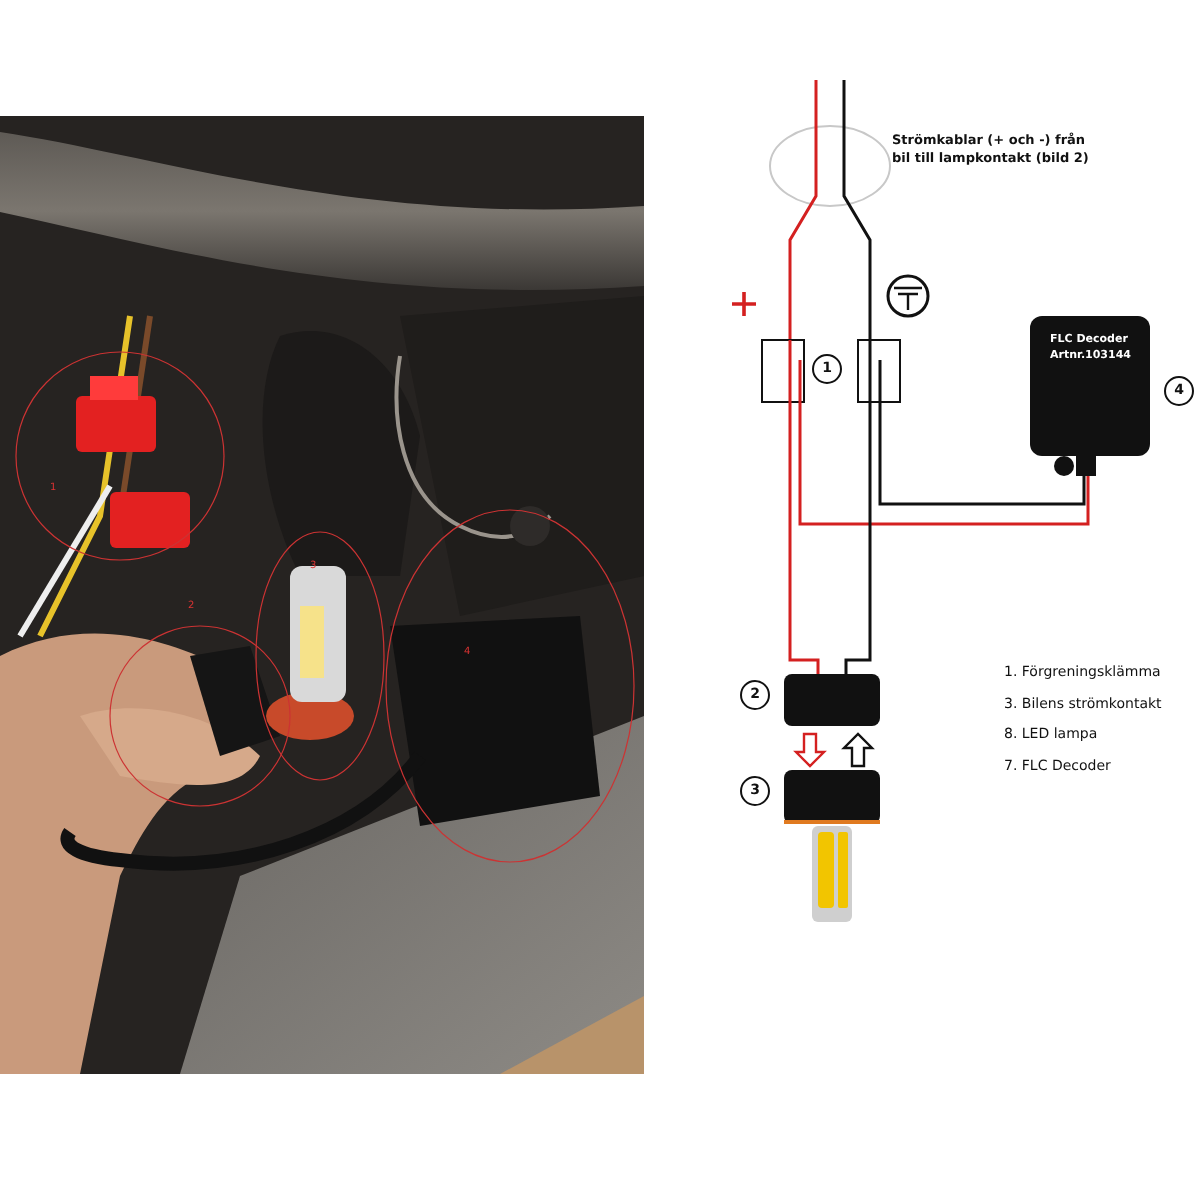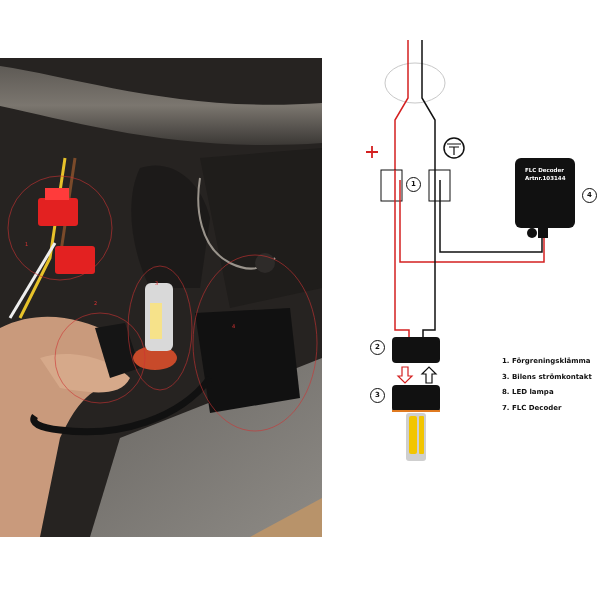--- a/index.html
+++ b/index.html
@@ -3,21 +3,21 @@
 <meta charset="utf-8">
 <style>
   html, body { margin: 0; padding: 0; background: #ffffff; }
   body { width: 600px; height: 600px; position: relative; overflow: hidden; font-family: "DejaVu Sans", sans-serif; }
   .photo { position: absolute; left: 0; top: 58px; width: 322px; height: 479px; background: #2a2725; overflow: hidden; }
   .photo svg { position: absolute; left: 0; top: 0; }
   .diagram { position: absolute; left: 330px; top: 40px; width: 270px; height: 480px; }
   .diagram svg { position: absolute; left: 0; top: 0; }
   .title-text { position: absolute; left: 116px; top: 26px; font-size: 6.5px; font-weight: bold; color: #111; line-height: 9px; width: 130px; }
   .title-line { display: block; }
-  .legend { position: absolute; left: 172px; top: 314px; font-size: 7px; font-weight: bold; color: #111; }
+  .legend { position: absolute; left: 172px; top: 289px; font-size: 7px; font-weight: normal; color: #111; }
   .legend-item { display: block; height: 15.5px; line-height: 15.5px; white-space: nowrap; }
   .decoder-label { position: absolute; left: 195px; top: 126px; font-size: 5.5px; font-weight: bold; color: #fff; line-height: 8px; }
   .decoder-label span { display: block; }
   .photo-label { position: absolute; font-size: 5px; color: #d33; }
   .badge { position: absolute; width: 13px; height: 13px; border: 1.5px solid #111; border-radius: 50%; background: #fff; font-size: 7px; font-weight: bold; text-align: center; line-height: 13px; color: #111; }
 </style>
 </head>
 <body>
 
 <div class="photo">
@@ -110,20 +110,24 @@
     <path d="M96 343 L96 334 L92 334 L99 327 L106 334 L102 334 L102 343 Z" stroke="#111" stroke-width="1.2" fill="#fff"></path>
 
     <rect x="62" y="345" width="48" height="27" rx="4" fill="#111"></rect>
     <rect x="62" y="370" width="48" height="2" fill="#e07a20"></rect>
 
     <rect x="76" y="373" width="20" height="48" rx="3" fill="#cfcfcf"></rect>
     <rect x="79" y="376" width="8" height="38" rx="2" fill="#f2c500"></rect>
     <rect x="89" y="376" width="5" height="38" rx="1" fill="#f2c500"></rect>
   </svg>
 
+  <div class="title-text">
+    <span class="title-line">Strömkablar (+ och -) från</span>
+    <span class="title-line">bil till lampkontakt (bild 2)</span>
+  </div>
 
   <div class="decoder-label">
     <span>FLC Decoder</span>
     <span>Artnr.103144</span>
   </div>
 
   <div class="badge" style="left:76px;top:137px;">1</div>
   <div class="badge" style="left:40px;top:300px;">2</div>
   <div class="badge" style="left:40px;top:348px;">3</div>
   <div class="badge" style="left:252px;top:148px;">4</div>

